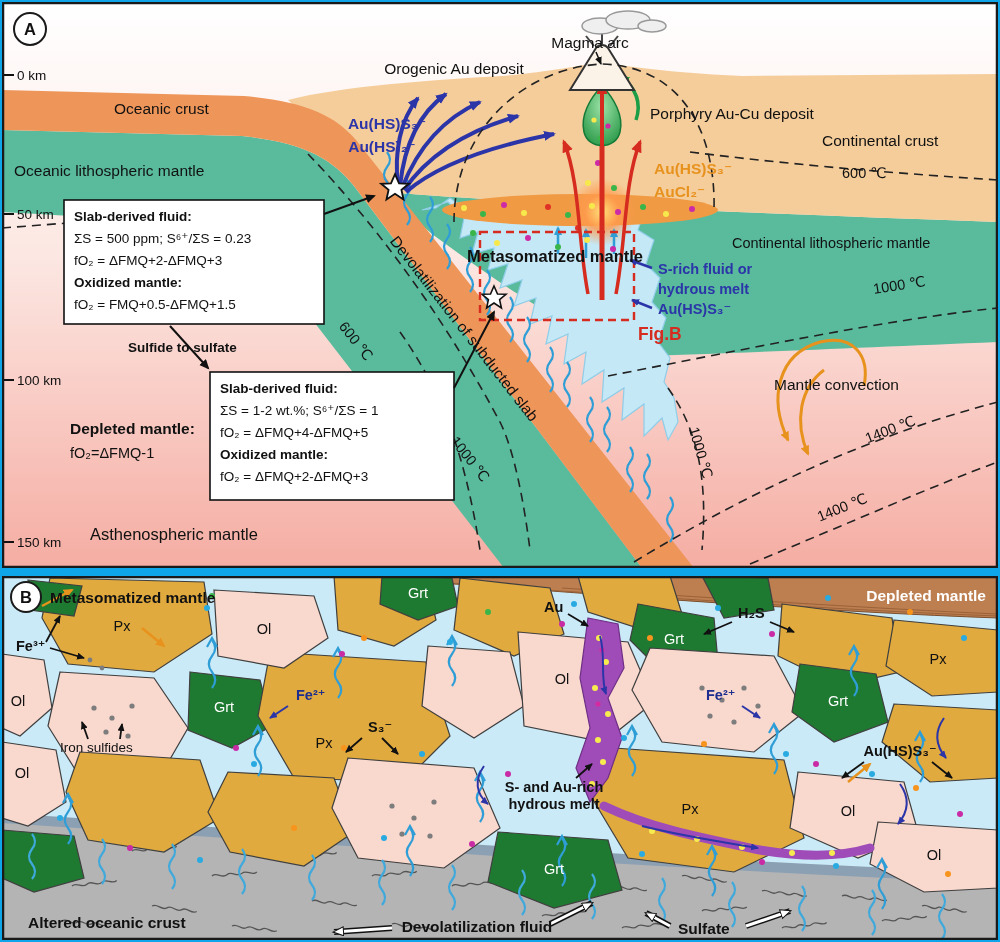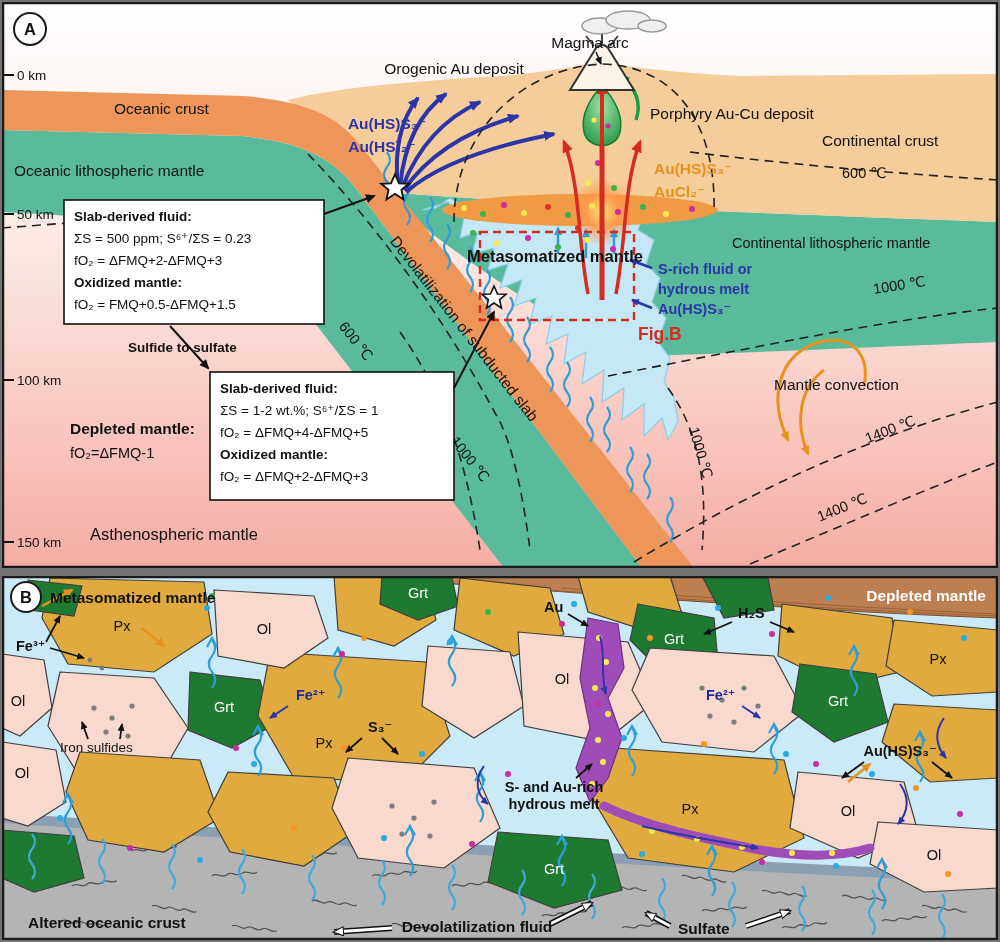--- a/index.html
+++ b/index.html
@@ -1,16 +1,16 @@
 <!DOCTYPE html>
 <html><head>
 <meta charset="utf-8">
 <style>
   html,body{margin:0;padding:0;background:#ffffff;}
-  #stage{position:relative;width:1000px;height:942px;background:#737373;overflow:hidden;}
+  #stage{position:relative;width:1000px;height:942px;background:#0ea5e9;overflow:hidden;}
   .panel{position:absolute;left:2px;}
   #pA{top:2px;width:996px;height:566px;}
   #pB{top:576px;width:996px;height:364px;}
   svg{display:block;width:100%;height:100%;}
   svg text{font-family:"Liberation Sans","DejaVu Sans",sans-serif;fill:#111;}
   .b{font-weight:700}.s13{font-size:13.5px}.s14{font-size:14.5px}
   .s15{font-size:15.5px}.s16{font-size:16.5px}.s17{font-size:17.5px}
   .blue{fill:#2B35A8}.orange{fill:#E8921E}.red{fill:#D62C20}
   .white{fill:#ffffff}.navy{fill:#1D2E8F}
 </style>

